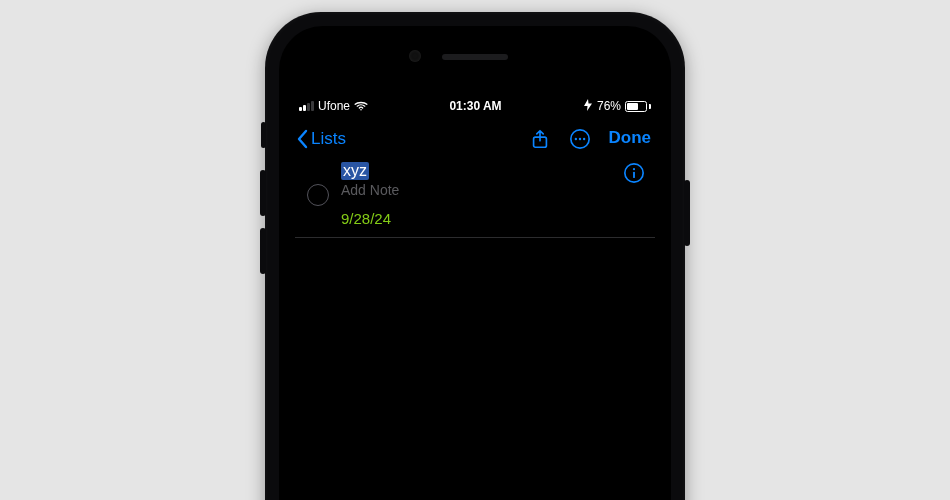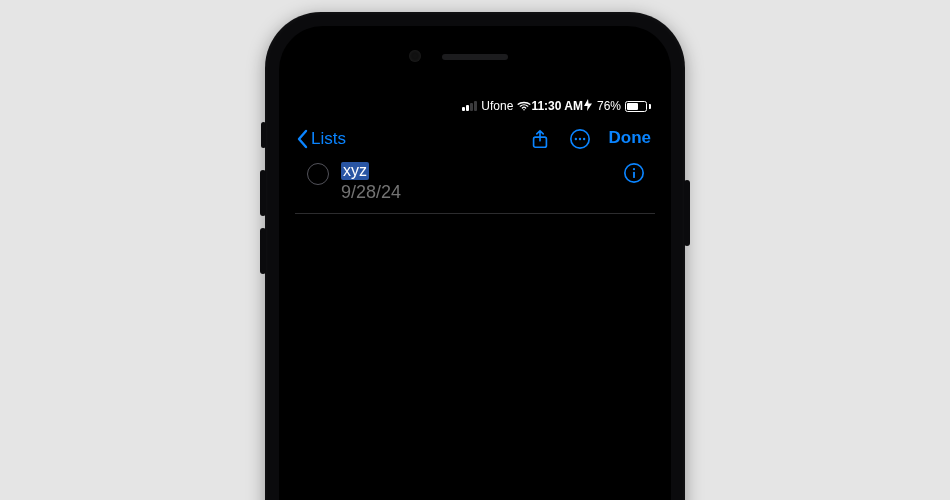--- a/index.html
+++ b/index.html
@@ -51,21 +51,21 @@
     position: absolute;
     top: 70px; left: 16px; right:16px; bottom: 0;
     background:#000;
     color:#fff;
     display:flex;
     flex-direction:column;
   }
 
   
   .status {
-    display:flex; align-items:center; justify-content:flex-end;
+    display:flex; align-items:center; justify-content:space-between;
     font-size:12px; height:20px; padding:0 4px; color:#fff;
   }
   .status .left, .status .right { display:flex; align-items:center; gap:4px; }
   .sig-bars { display:flex; align-items:flex-end; gap:1px; }
   .sig-bars span { width:3px; background:#fff; border-radius:1px; }
   .sig-bars span.dim { background:#3a3a3c; }
   .b1{height:4px}.b2{height:6px}.b3{height:8px}.b4{height:10px}
   .wifi-icon svg { width:14px; height:10px; display:block; }
   .battery { display:flex; align-items:center; gap:2px; }
   .bat-body { width:22px; height:11px; border:1px solid #fff; border-radius:2.5px; position:relative; }
@@ -86,36 +86,36 @@
   .icon-btn svg { width:22px; height:22px; display:block; }
 
   
   .list-title {
     color:#0a84ff; font-size:30px; font-weight:700;
     padding: 4px 12px 14px 12px;
   }
 
   
   .row {
-    display:flex; align-items:flex-start; gap:12px;
+    display:flex; align-items:center; gap:12px;
     padding: 2px 10px 10px 12px;
     border-bottom:1px solid #2c2c2e;
     position:relative;
   }
   .circle {
     width:22px; height:22px; border:1.5px solid #52525a; border-radius:50%;
     flex:0 0 auto; margin-top:1px;
   }
   .row-main { flex:1 1 auto; min-width:0; }
   .row-title {
     font-size:16px; color:#fff; display:inline-block;
     background:#2955a3; padding:0 2px; border-radius:2px;
   }
   .row-sub { font-size:14px; color:#5a5a5e; margin-top:2px; }
-  .row-date { font-size:18px; color:#737373; margin-top:2px; }
+  .row-date { font-size:15px; color:#84cc16; margin-top:12px; }
   .info-btn { color:#0a84ff; position:absolute; right:10px; top:2px; }
   .info-btn svg { width:22px; height:22px; display:block; }
 </style>
 </head>
 <body>
 
 <div class="phone">
   <div class="btn-side btn-mute"></div>
   <div class="btn-side btn-volup"></div>
   <div class="btn-side btn-voldn"></div>
@@ -137,21 +137,21 @@
           <span>Ufone</span>
           <span class="wifi-icon">
             <svg viewBox="0 0 16 12" fill="none" stroke="#fff" stroke-width="1.6" stroke-linecap="round">
               <path d="M1 4 C4 1 12 1 15 4"></path>
               <path d="M3.5 6.2 C6 4 10 4 12.5 6.2"></path>
               <path d="M6 8.4 C7 7.4 9 7.4 10 8.4"></path>
               <circle cx="8" cy="10.4" r="0.9" fill="#fff" stroke="none"></circle>
             </svg>
           </span>
         </div>
-        <div class="time">11:30 AM</div>
+        <div class="time">01:30 AM</div>
         <div class="right">
           <span>
             <svg width="10" height="12" viewBox="0 0 10 12">
                 <path d="M5 0 L1 7 H4.5 L4 12 L9 4.5 H5.5 Z" fill="#fff"></path>
               </svg>
           </span>
           <span>76%</span>
           <span class="battery">
             <span class="bat-body">
                 <span class="bat-fill"></span>
@@ -185,20 +185,21 @@
           </span>
           <span class="done">Done</span>
         </div>
       </div>
 
 
       <div class="row">
         <div class="circle"></div>
         <div class="row-main">
           <span class="row-title">xyz</span>
+          <div class="row-sub">Add Note</div>
           <div class="row-date">9/28/24</div>
         </div>
         <span class="info-btn">
           <svg viewBox="0 0 24 24">
             <circle cx="12" cy="12" r="10" stroke="#0a84ff" stroke-width="1.8" fill="none"></circle>
             <circle cx="12" cy="7.8" r="1.2" fill="#0a84ff"></circle>
             <rect x="11" y="10.5" width="2" height="7" rx="1" fill="#0a84ff"></rect>
           </svg>
         </span>
       </div>

